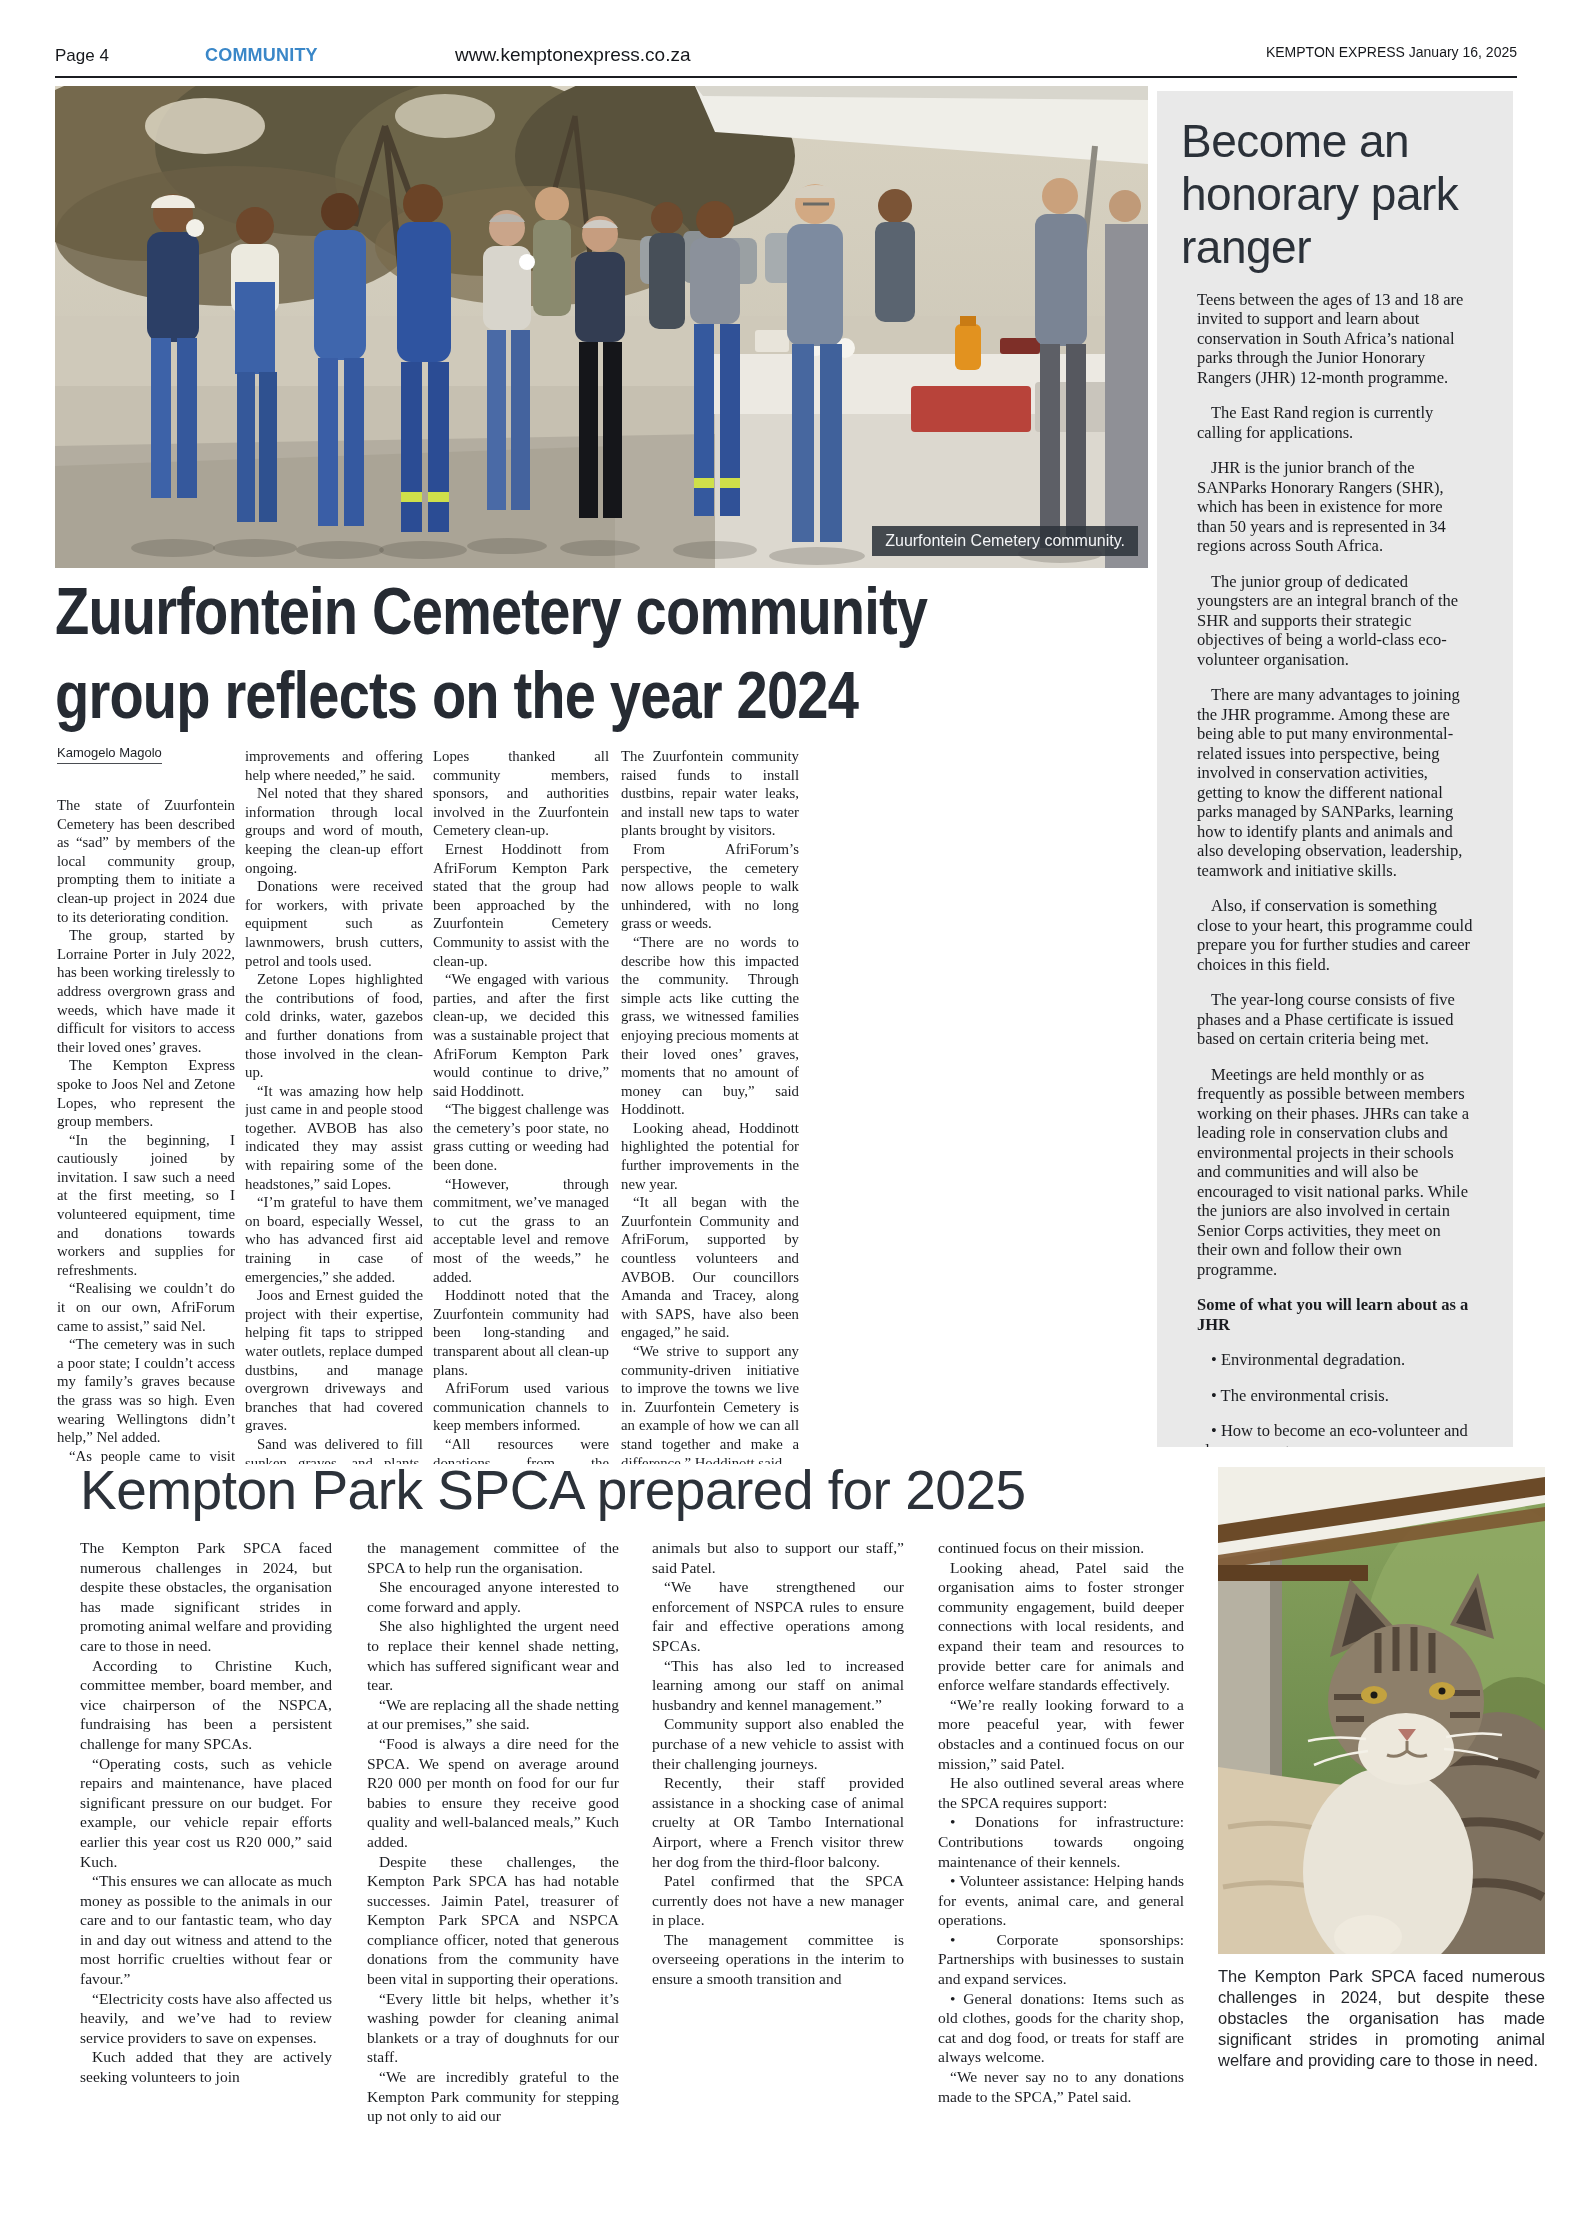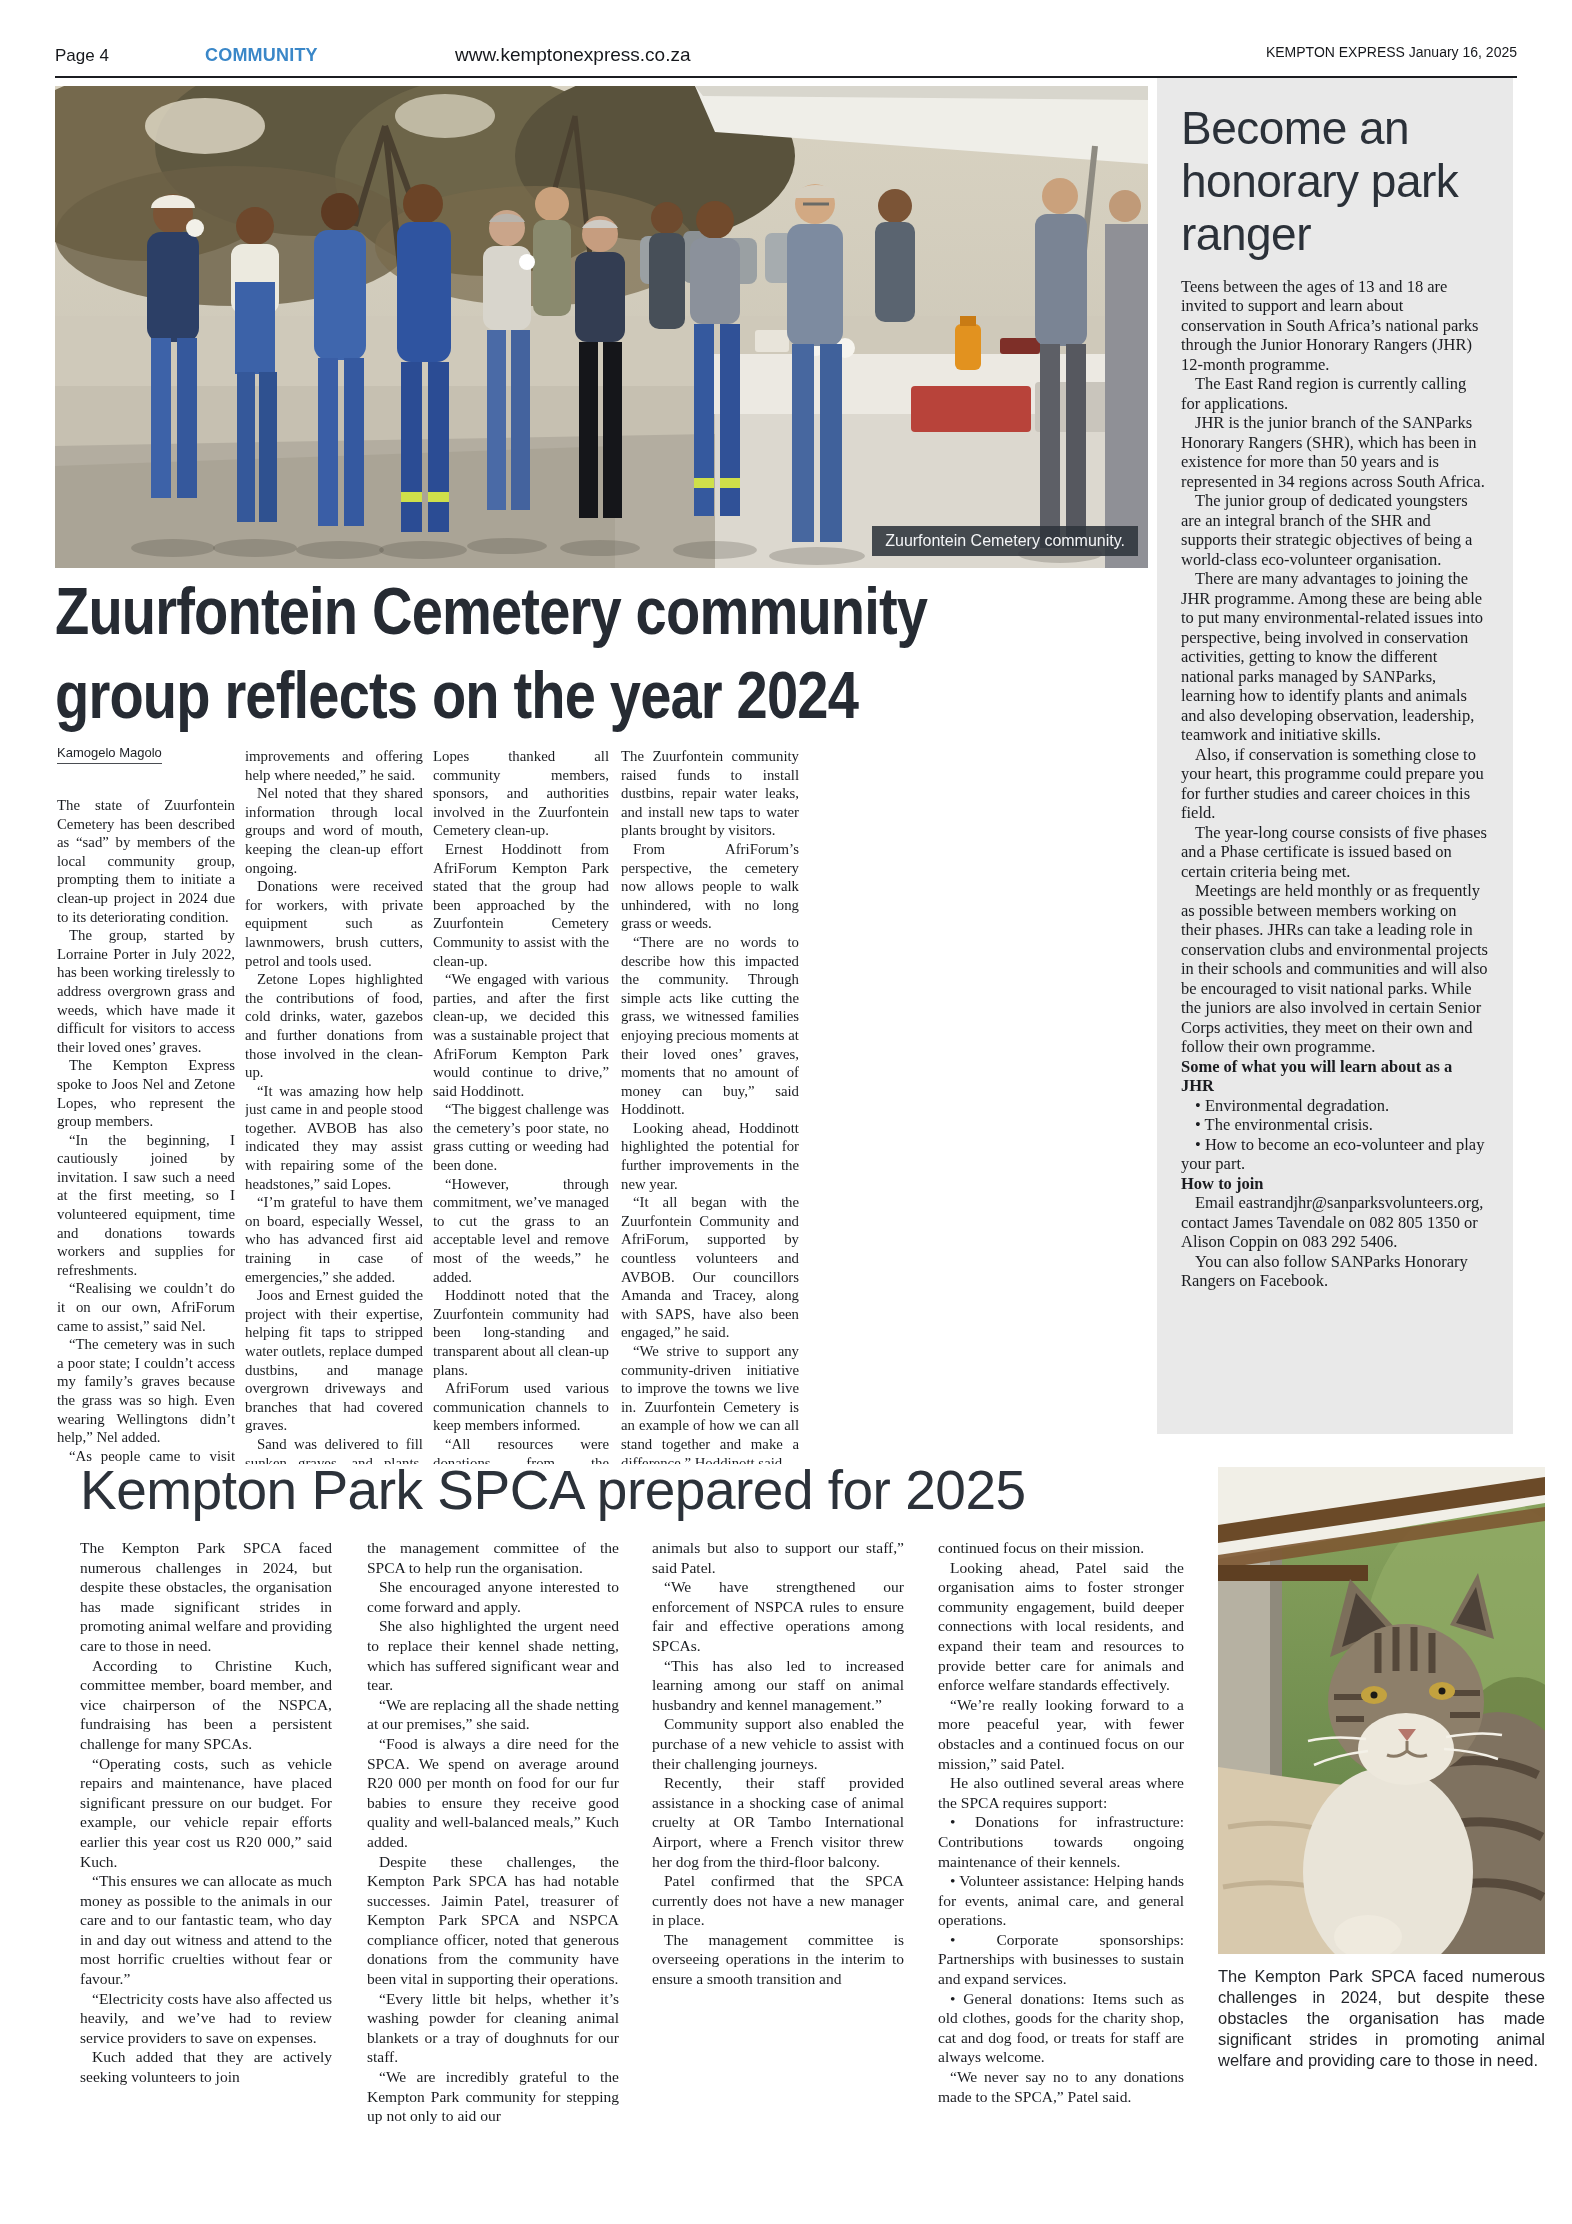--- a/index.html
+++ b/index.html
@@ -24,26 +24,26 @@
   
   #byline{left:57px;top:745px;font-family:"Liberation Sans",sans-serif;font-size:13px;color:#23252a;
       border-bottom:1.5px solid #4a4d52;padding-bottom:3px;}
   
   .serif-col{position:absolute;text-align:justify;overflow:hidden;}
   .serif-col p{margin:0;text-indent:12px;}
   .serif-col p:first-child{text-indent:0;}
   .main-col{font-size:14.8px;line-height:18.6px;}
   .spca-col{font-size:15.5px;line-height:19.6px;}
   
-  #sidebar{left:1157px;top:78px;width:356px;height:1356px;background:#e9e9e9;box-sizing:border-box;
+  #sidebar{left:1157px;top:91px;width:356px;height:1356px;background:#e9e9e9;box-sizing:border-box;
       padding:24px 24px 20px 24px;overflow:hidden;}
   #sidebar-title{font-family:"Liberation Sans",sans-serif;font-size:46px;line-height:1.15;color:#2b3139;
       font-weight:400;margin:0 0 16px 0;letter-spacing:-0.5px;}
   #sidebar-body{font-size:16.5px;line-height:19.5px;text-align:left;}
-  #sidebar-body p{margin:0;text-indent:14px;}
+  #sidebar-body p{margin:16px;text-indent:14px;}
   #sidebar-body p:first-child{text-indent:0;}
   #sidebar-body p.bold{font-weight:bold;text-indent:0;}
   
   #spca-headline{left:80px;top:1458px;font-family:"Liberation Sans",sans-serif;font-size:55px;color:#2c323a;
       font-weight:400;white-space:nowrap;letter-spacing:-0.5px;}
   
   #cat-photo{left:1218px;top:1467px;width:327px;height:487px;overflow:hidden;background:#7c9454;}
   #cat-photo svg{display:block;width:100%;height:100%;}
   #cat-caption{left:1218px;top:1966px;width:327px;font-family:"Liberation Sans",sans-serif;
       font-size:16.5px;line-height:21px;text-align:justify;color:#23252a;}

